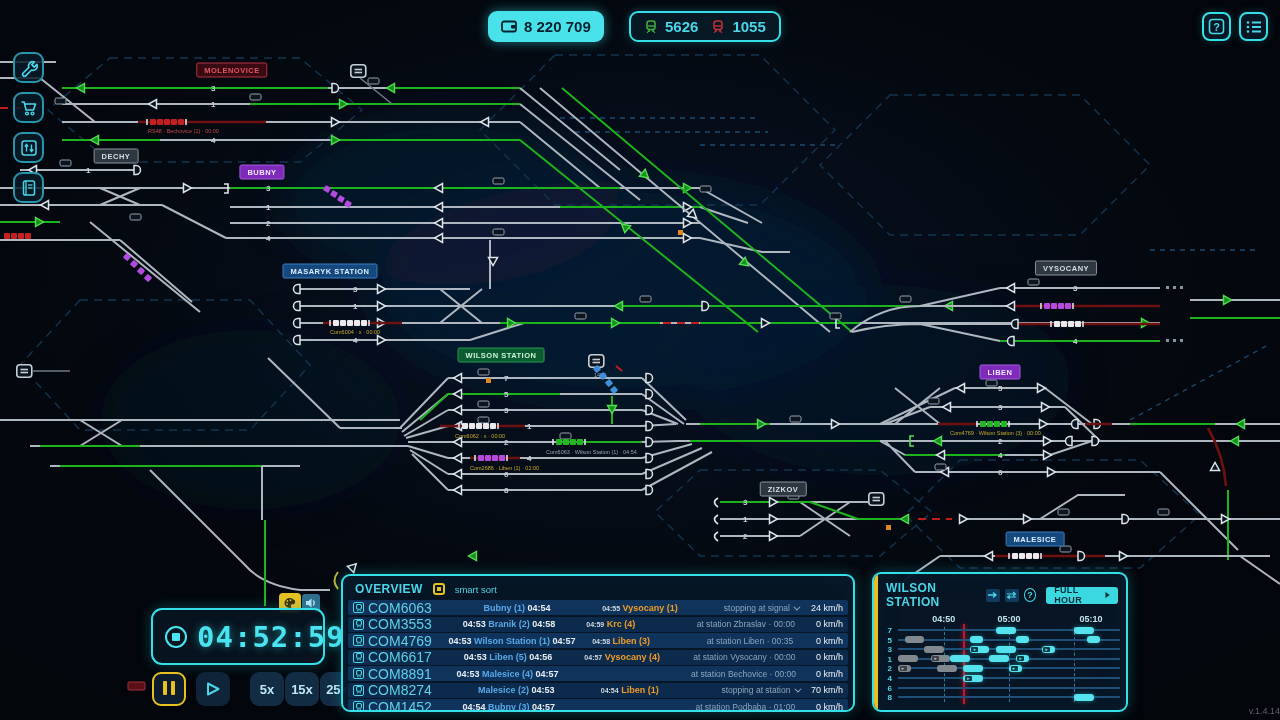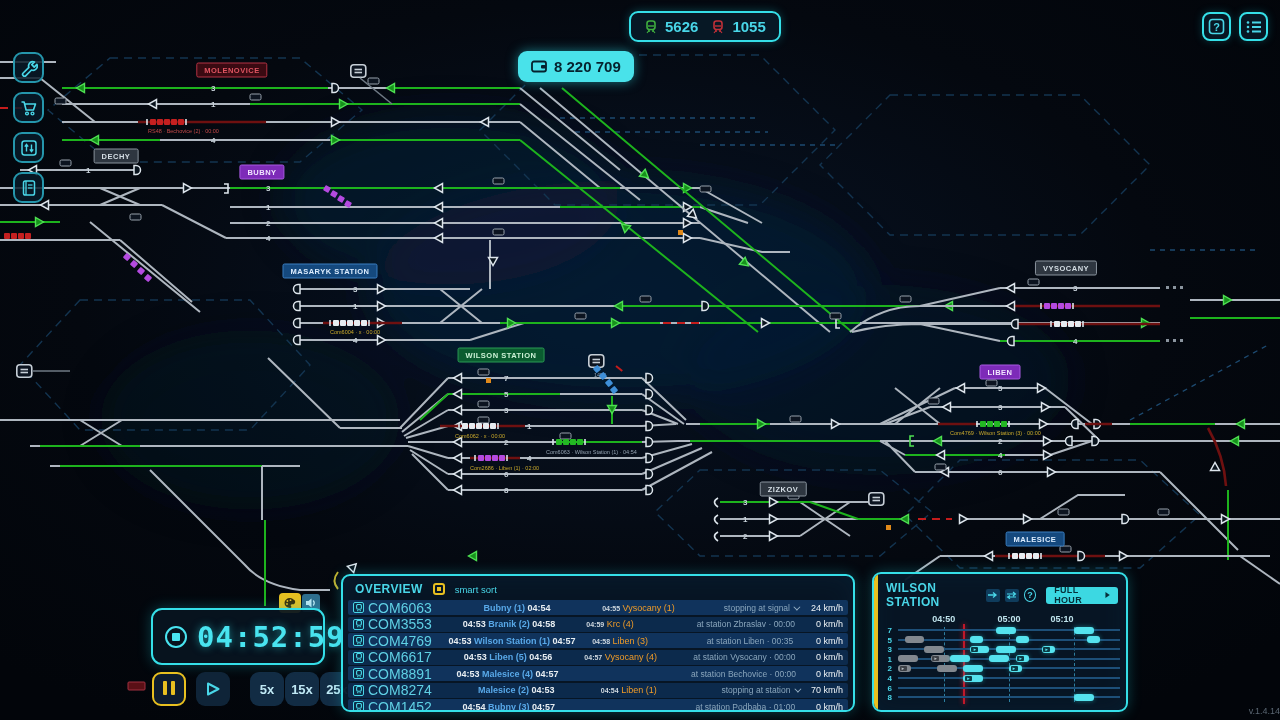--- a/index.html
+++ b/index.html
@@ -35,21 +35,21 @@
     text-transform:uppercase; letter-spacing:.5px; padding:2px 7px; border-radius:2px; border:1px solid; white-space:nowrap; }
   .bdg-red    { background:#3a0a12; border-color:#b33344; color:#e05562; }
   .bdg-gray   { background:#2e3640; border-color:#8a949e; color:#d4dde4; }
   .bdg-purple { background:#7d2bb8; border-color:#a85ae0; color:#f2e6ff; }
   .bdg-blue   { background:#15497e; border-color:#3a7ec0; color:#dcedff; }
   .bdg-green  { background:#0b5c30; border-color:#2a9a55; color:#ccf2d6; }
 
   
   .pill { position:absolute; top:11px; height:31px; display:flex; align-items:center; gap:7px;
     border-radius:9px; padding:0 13px; font-weight:bold; font-size:15px; }
-  #money-pill { left:518px; background:#49e2ea; color:#05222e; box-shadow:0 0 12px #2ad4de88;margin-top:40px; }
+  #money-pill { left:488px; background:#49e2ea; color:#05222e; box-shadow:0 0 12px #2ad4de88; }
   #trains-pill { left:629px; background:#081a28e8; border:2px solid #35dfe8; color:#49d6e8; box-shadow:0 0 10px #1ab4c455; }
   .sqbtn { position:absolute; width:29px; height:29px; border-radius:8px; border:2px solid #35dfe8;
     background:#081a28e0; display:flex; align-items:center; justify-content:center; color:#49d6e8;
     box-shadow:0 0 8px #1ab4c444; }
 
   
   .toolbtn { position:absolute; left:13px; width:31px; height:31px; border-radius:9px;
     border:2px solid #2596ac; background:#081a28d8; display:flex; align-items:center; justify-content:center; }
 
   
@@ -87,21 +87,21 @@
   .ov-row { display:flex; align-items:center; height:15px; margin-bottom:1.5px; border-radius:2px;
     padding:0 5px; font-size:9px; }
   .ov-row.odd { background:#10335c; } .ov-row.even { background:#0c2a4c; }
   .ov-icon { width:11px; height:11px; border:1px solid #49d6e8; border-radius:2px; background:#0b2c47;
     display:flex; align-items:center; justify-content:center; flex:none; margin-right:4px;}
   .ov-id { width:70px; color:#5fd0e4; font-weight:normal; font-size:14px; }
   .ov-journey { width:196px; text-align:center; color:#e8eef2; font-weight:bold; white-space:nowrap;}
   .ov-journey .st { color:#58a8e8; }
   .ov-next { width:140px; white-space:nowrap; }
   .ov-next .tt { font-size:7px; color:#cfd8df; font-weight:bold; }
-  .ov-next .st { color:#ef9b28; font-weight:normal;margin-top:16px; }
+  .ov-next .st { color:#ef9b28; font-weight:bold;margin-top:16px; }
   .ov-status { flex:1; text-align:right; color:#8aa6bc; font-size:8.5px; white-space:nowrap;}
   .ov-chev { width:13px; text-align:center; color:#9ab4c8; }
   .chevron { display:inline-block; width:5px; height:5px; border-right:1.5px solid #9ab4c8;
     border-bottom:1.5px solid #9ab4c8; transform:rotate(45deg) translateY(-2px); }
   .ov-speed { width:48px; text-align:right; color:#eef3f6; font-weight:normal; font-size:9px; white-space:nowrap;}
 
   #wl-head { display:flex; align-items:center; gap:5px; padding:7px 8px 2px 12px; }
   .minibtn { width:16px; height:13px; background:#0f3c5c; border-radius:2px; display:flex; align-items:center;
     justify-content:center; }
   #wl-help { width:14px; height:14px; border:1.5px solid #49d6e8; border-radius:50%; color:#49d6e8;
@@ -775,21 +775,21 @@
       <svg width="6" height="8" viewBox="0 0 6 8">
         <polygon points="0.5,0.5 5.5,4 0.5,7.5" fill="#06303a"></polygon>
       </svg>
     </span>
   </div>
   <div id="wplot">
         <span class="wtick" style="left: 63.7059px;">04:50</span>
         <span class="wtickline" style="left: 63.7059px;"></span>
         <span class="wtick" style="left: 129px;">05:00</span>
         <span class="wtickline" style="left: 129px;"></span>
-        <span class="wtick" style="left: 182px;">05:10</span>
+        <span class="wtick" style="left: 211px;">05:10</span>
         <span class="wtickline" style="left: 194.294px;"></span>
         <span class="wnow" style="left: 83.2941px;"></span>
         <span class="wrow-label" style="left: 0px; top: 12px;">7</span>
         <span class="wrow-line" style="left: 18px; top: 15px; width: 222px;"></span>
         <span class="wblock future" style="left: 115.941px; top: 12.5px; width: 19.5882px;"></span>
         <span class="wblock future" style="left: 194.294px; top: 12.5px; width: 19.5882px;"></span>
         <span class="wrow-label" style="left: 0px; top: 21.6px;">5</span>
         <span class="wrow-line" style="left: 18px; top: 24.6px; width: 222px;"></span>
         <span class="wblock past" style="left: 24.5294px; top: 22.1px; width: 19.5882px;"></span>
         <span class="wblock future" style="left: 89.8235px; top: 22.1px; width: 13.0588px;"></span>

